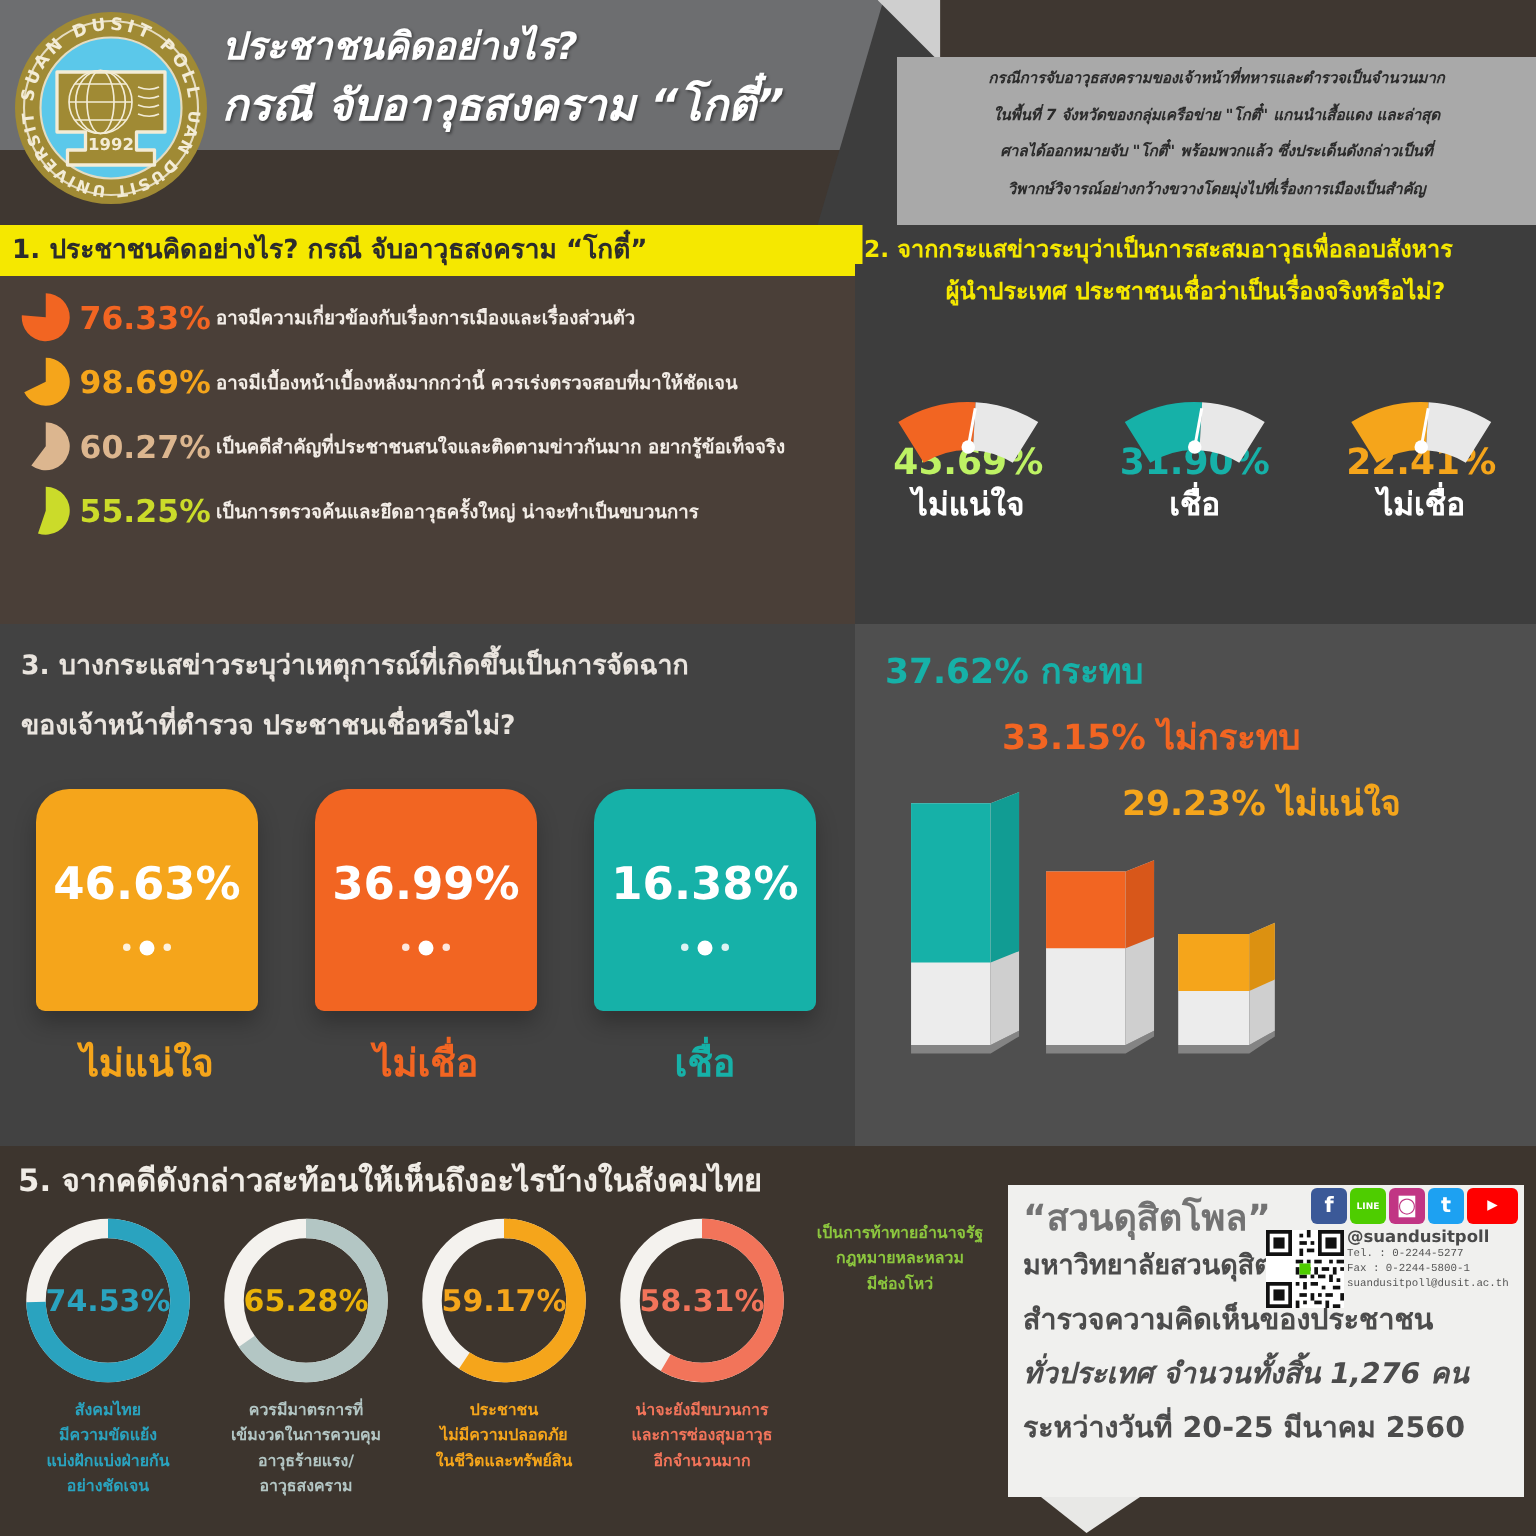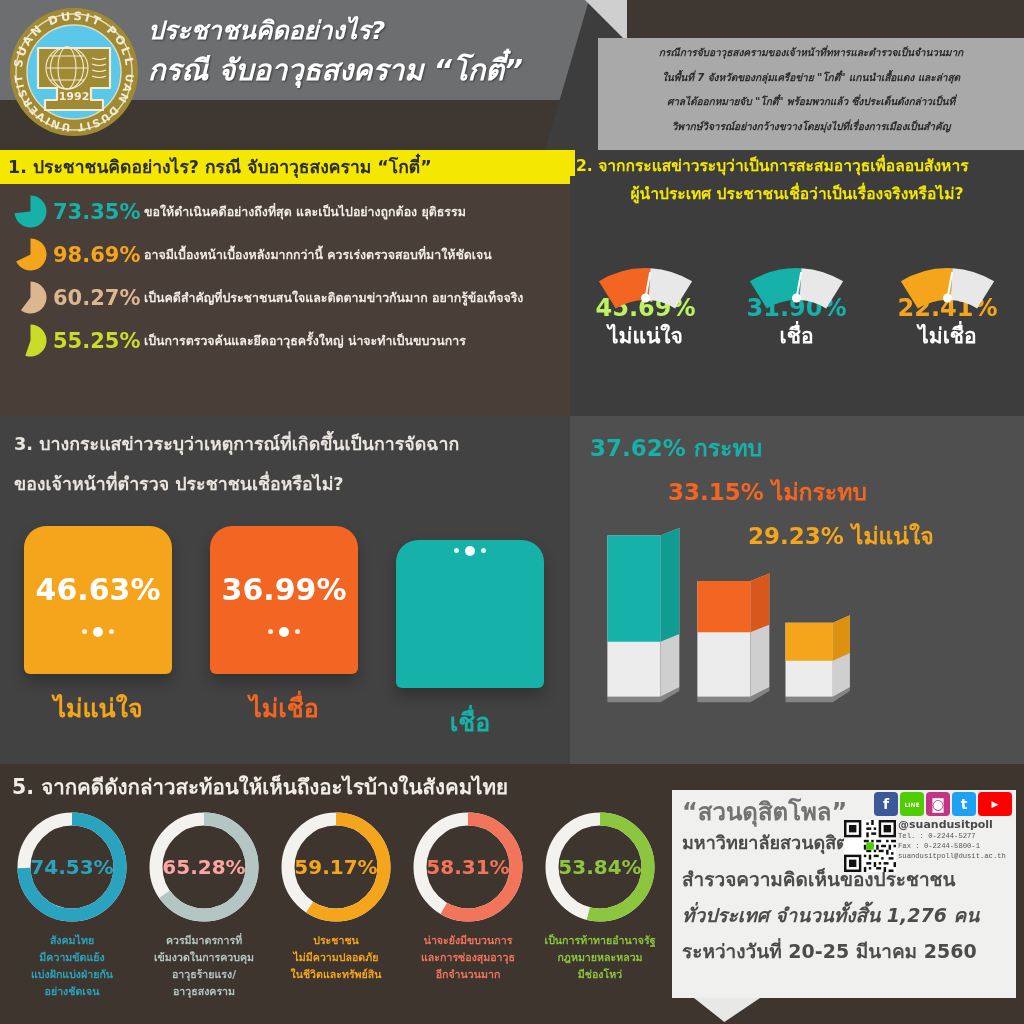--- a/index.html
+++ b/index.html
@@ -196,24 +196,24 @@
   <div class="title-block">
     <div class="title-1">ประชาชนคิดอย่างไร?</div>
     <div class="title-2">กรณี จับอาวุธสงคราม “โกตี๋”</div>
   </div>
 
   <div class="q1">
     <div class="banner-yellow">1. ประชาชนคิดอย่างไร? กรณี จับอาวุธสงคราม “โกตี๋”</div>
     <div class="q1-list" id="q1-list">
         <div class="q1-row">
           <div class="pie"><svg viewBox="0 0 33 33">
-              <path d="M16.5 16.5 L16.5 0.5 A16 16 0 1 1 0.59 18.16 Z" fill="#16b1a8"></path>
-            </svg></div>
-          <div class="q1-pct" style="color:#16b1a8">73.35%</div>
-          <div class="q1-txt">ขอให้ดำเนินคดีอย่างถึงที่สุด และเป็นไปอย่างถูกต้อง ยุติธรรม</div>
+              <path d="M16.5 16.5 L16.5 0.5 A16 16 0 1 1 0.56 15.16 Z" fill="#f26522"></path>
+            </svg></div>
+          <div class="q1-pct" style="color:#f26522">76.33%</div>
+          <div class="q1-txt">อาจมีความเกี่ยวข้องกับเรื่องการเมืองและเรื่องส่วนตัว</div>
         </div>
         <div class="q1-row">
           <div class="pie"><svg viewBox="0 0 33 33">
               <path d="M16.5 16.5 L16.5 0.5 A16 16 0 1 1 2.15 23.58 Z" fill="#f5a51b"></path>
             </svg></div>
           <div class="q1-pct" style="color:#f5a51b">98.69%</div>
           <div class="q1-txt">อาจมีเบื้องหน้าเบื้องหลังมากกว่านี้ ควรเร่งตรวจสอบที่มาให้ชัดเจน</div>
         </div>
         <div class="q1-row">
           <div class="pie"><svg viewBox="0 0 33 33">
@@ -287,20 +287,21 @@
         </div>
         <div class="q3-col">
           <div class="q3-bar" style="background:#f26522">
             <div class="q3-val">36.99%</div>
             <div class="q3-dots"><span class="d-s"></span><span class="d-b"></span><span class="d-s"></span></div>
           </div>
           <div class="q3-lbl" style="color:#f26522">ไม่เชื่อ</div>
         </div>
         <div class="q3-col">
           <div class="q3-bar" style="background:#16b1a8">
+            <div class="q3-val">16.38%</div>
             <div class="q3-dots"><span class="d-s"></span><span class="d-b"></span><span class="d-s"></span></div>
           </div>
           <div class="q3-lbl" style="color:#16b1a8">เชื่อ</div>
         </div>
       </div>
   </div>
 
   <div class="q4">
     <div class="q4-legend" id="q4-legend">
         <div class="q4-leg" style="color: rgb(22, 177, 168); padding-left: 0px;"><span>37.62%</span>&nbsp;<span>กระทบ</span></div>
@@ -348,21 +349,21 @@
             <div style="color:#2aa3bf">สังคมไทย</div>
             <div style="color:#2aa3bf">มีความขัดแย้ง</div>
             <div style="color:#2aa3bf">แบ่งฝักแบ่งฝ่ายกัน</div>
             <div style="color:#2aa3bf">อย่างชัดเจน</div>
           </div>
         </div>
         <div class="donut-col">
           <div class="donut-wrap"><svg width="118" height="118" viewBox="0 0 118 118">
               <circle cx="59" cy="59" r="48" fill="none" stroke="#f4f2ee" stroke-width="13"></circle>
               <circle cx="59" cy="59" r="48" fill="none" stroke="#b3c6c4" stroke-width="13" stroke-dasharray="196.9 301.6" transform="rotate(-90 59 59)"></circle>
-            </svg><div class="donut-pct" style="color:#fca5a5">65.28%</div></div>
+            </svg><div class="donut-pct" style="color:#eab308">65.28%</div></div>
           <div class="donut-lbl">
             <div style="color:#b3c6c4">ควรมีมาตรการที่</div>
             <div style="color:#b3c6c4">เข้มงวดในการควบคุม</div>
             <div style="color:#b3c6c4">อาวุธร้ายแรง/</div>
             <div style="color:#b3c6c4">อาวุธสงคราม</div>
           </div>
         </div>
         <div class="donut-col">
           <div class="donut-wrap"><svg width="118" height="118" viewBox="0 0 118 118">
               <circle cx="59" cy="59" r="48" fill="none" stroke="#f4f2ee" stroke-width="13"></circle>
@@ -379,24 +380,20 @@
               <circle cx="59" cy="59" r="48" fill="none" stroke="#f4f2ee" stroke-width="13"></circle>
               <circle cx="59" cy="59" r="48" fill="none" stroke="#f2745a" stroke-width="13" stroke-dasharray="175.9 301.6" transform="rotate(-90 59 59)"></circle>
             </svg><div class="donut-pct" style="color:#f2745a">58.31%</div></div>
           <div class="donut-lbl">
             <div style="color:#f2745a">น่าจะยังมีขบวนการ</div>
             <div style="color:#f2745a">และการซ่องสุมอาวุธ</div>
             <div style="color:#f2745a">อีกจำนวนมาก</div>
           </div>
         </div>
         <div class="donut-col">
-          <div class="donut-wrap"><svg width="118" height="118" viewBox="0 0 118 118">
-              <circle cx="59" cy="59" r="48" fill="none" stroke="#f4f2ee" stroke-width="13"></circle>
-              <circle cx="59" cy="59" r="48" fill="none" stroke="#8cc63e" stroke-width="13" stroke-dasharray="162.4 301.6" transform="rotate(-90 59 59)"></circle>
-            </svg><div class="donut-pct" style="color:#8cc63e">53.84%</div></div>
           <div class="donut-lbl">
             <div style="color:#8cc63e">เป็นการท้าทายอำนาจรัฐ</div>
             <div style="color:#8cc63e">กฎหมายหละหลวม</div>
             <div style="color:#8cc63e">มีช่องโหว่</div>
           </div>
         </div>
       </div>
   </div>
 
   <div class="footer-tail"></div>

